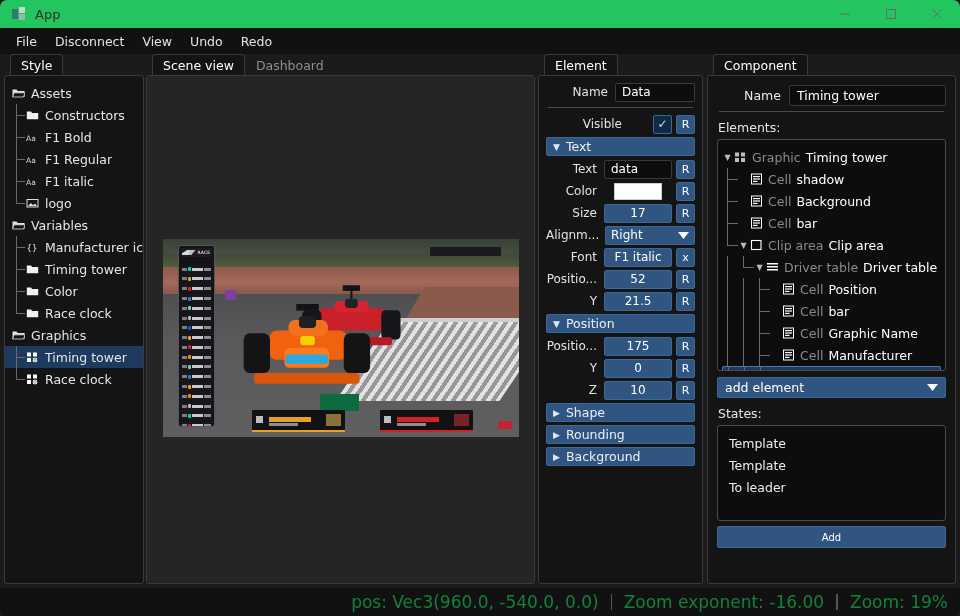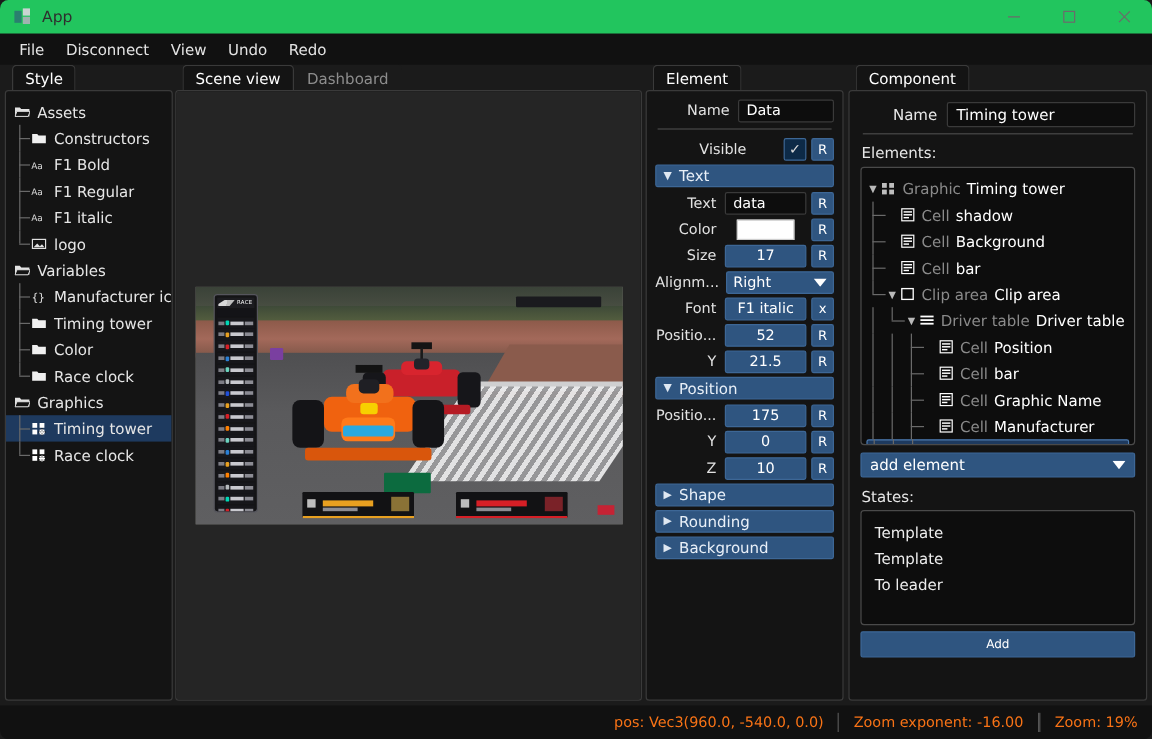--- a/index.html
+++ b/index.html
@@ -225,21 +225,21 @@
     margin-top:5px; height:22px; background:#2f5580; border:1px solid #3d6796; border-radius:2px;
     display:flex; align-items:center; justify-content:center; color:#fff; font-size:10px;
   }
 
   
   #statusbar{
     position:absolute; left:0; right:0; bottom:0; height:28px; background:#111111;
     display:flex; align-items:center; justify-content:flex-end; gap:0;
     border-bottom-left-radius:7px; border-bottom-right-radius:7px;
   }
-  .sb-cell{ padding:0 12px; font-size:12px; color:#f97316; height:18px;
+  .sb-cell{ padding:0 12px; font-size:17px; color:#15803d; height:18px;
             display:flex; align-items:center; }
   .sb-div{ width:1px; height:16px; background:#555; }
 </style>
 </head>
 <body>
 
 <div id="titlebar">
   <div id="title-left">
     <span class="app-glyph">
         <i class="a"></i>

